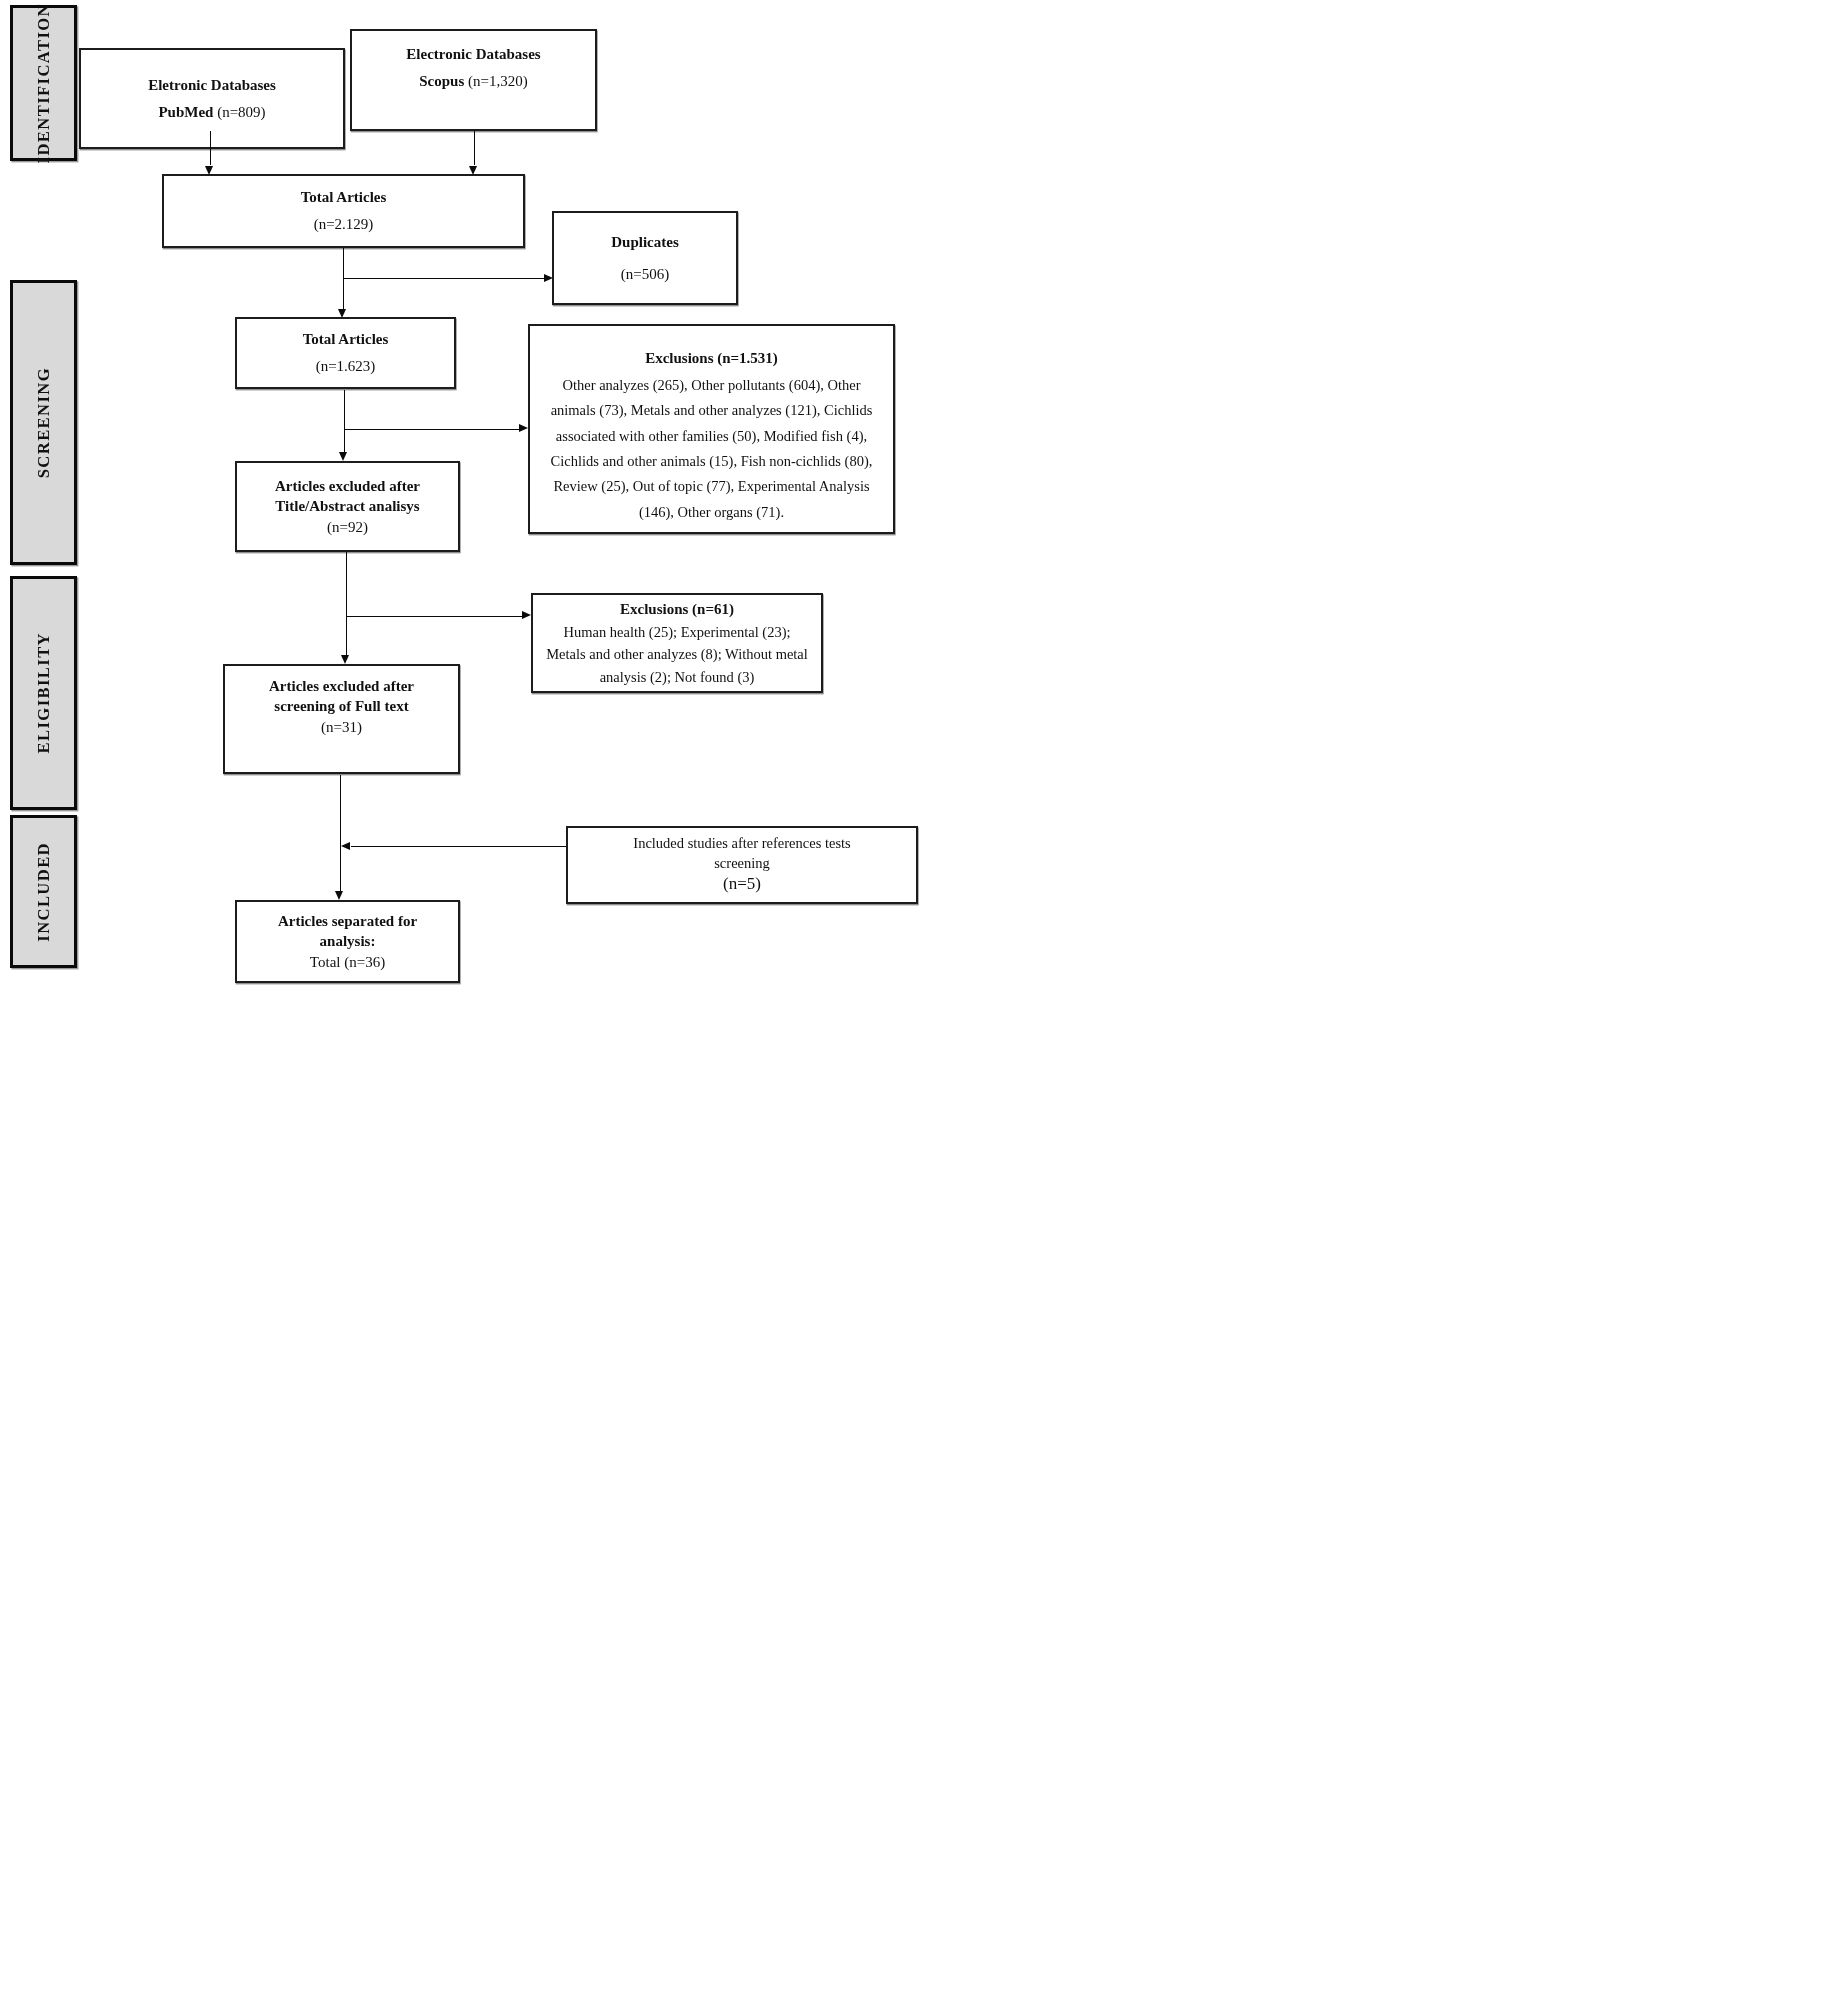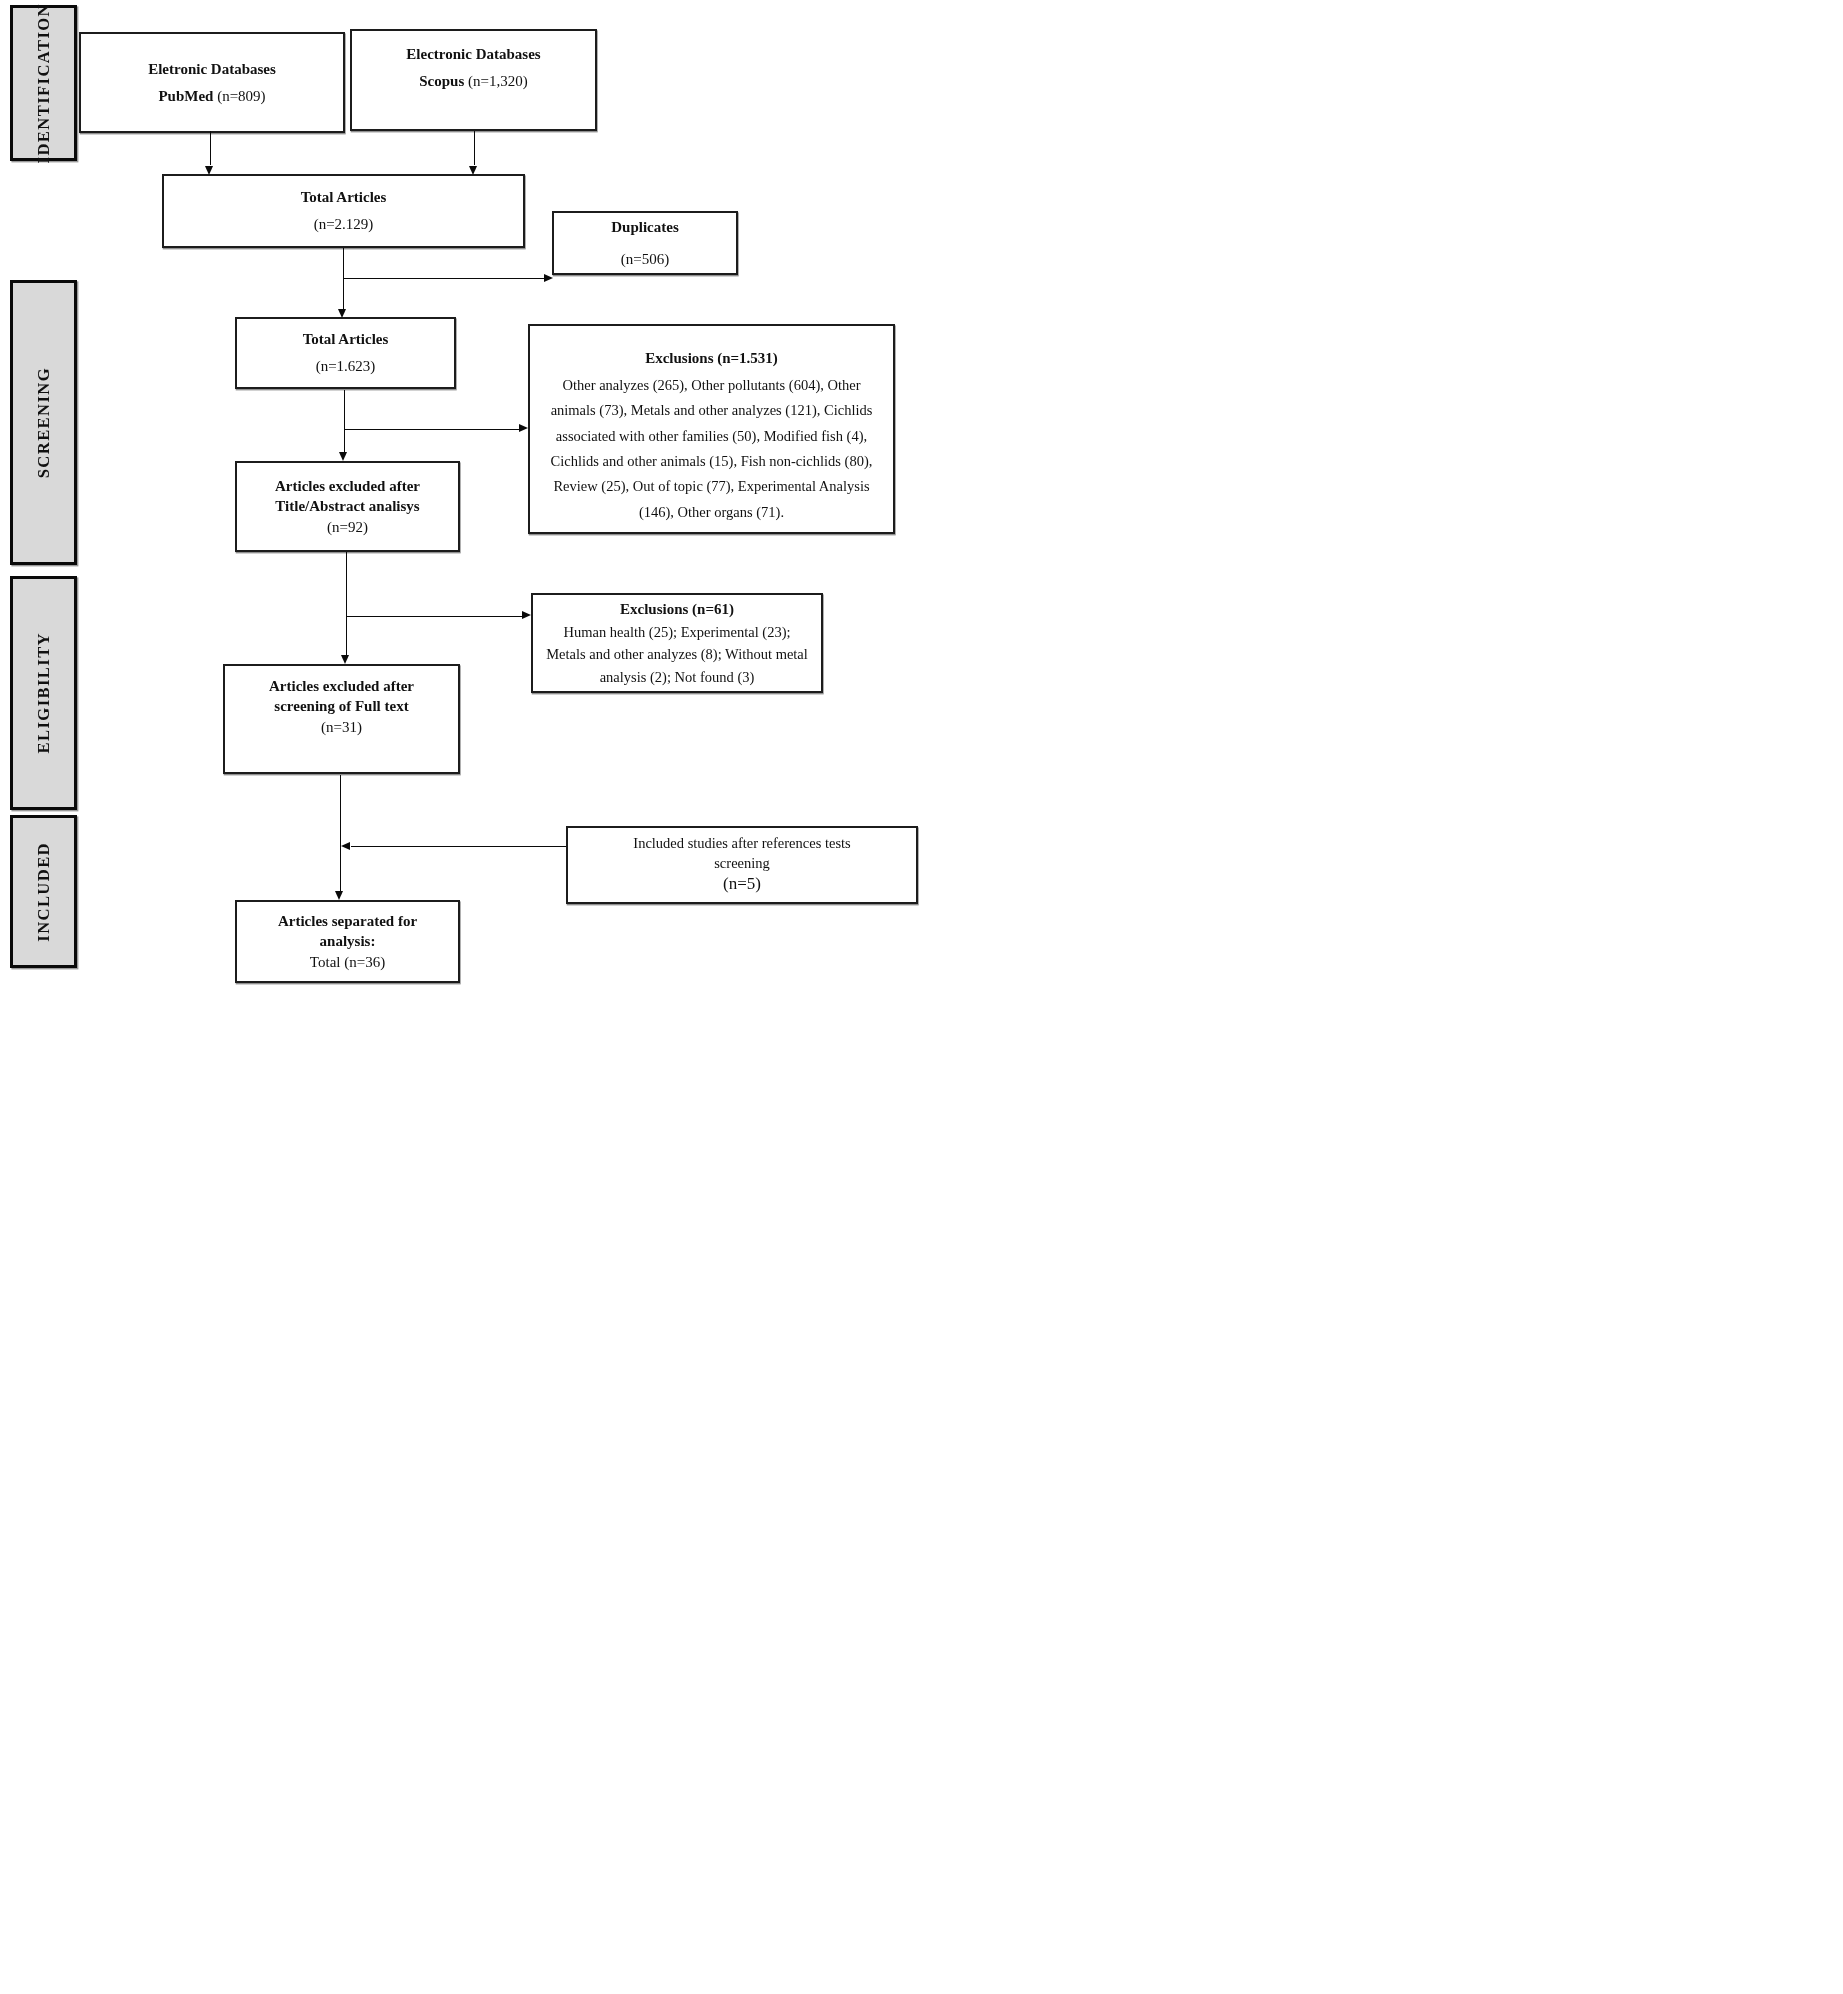--- a/index.html
+++ b/index.html
@@ -80,34 +80,34 @@
   <div class="stage" style="left:10.3px; top:280px; width:61px; height:279px;">
     <div class="stage-label">SCREENING</div>
   </div>
   <div class="stage" style="left:10.3px; top:576px; width:61px; height:228px;">
     <div class="stage-label">ELIGIBILITY</div>
   </div>
   <div class="stage" style="left:10.3px; top:815px; width:61px; height:147px;">
     <div class="stage-label">INCLUDED</div>
   </div>
 
-  <div class="box" style="left:79px; top:32px; width:266px; height:101px; ">
+  <div class="box" style="left:79px; top:48px; width:266px; height:101px; ">
     <div class="bline bold">Eletronic Databases</div>
     <div class="bline"><span class="bold">PubMed</span><span> (n=809)</span></div>
   </div>
   <div class="box" style="left:350px; top:29px; width:247px; height:102px; padding-bottom:28px;">
     <div class="bline bold">Electronic Databases</div>
     <div class="bline"><span class="bold">Scopus</span><span> (n=1,320)</span></div>
   </div>
 
   <div class="box" style="left:162px; top:174px; width:363px; height:74px;">
     <div class="bline bold">Total Articles</div>
     <div class="bline">(n=2.129)</div>
   </div>
-  <div class="box" style="left:552px; top:211px; width:186px; height:64px;">
+  <div class="box" style="left:552px; top:211px; width:186px; height:94px;">
     <div class="bline bold" style="margin-bottom:8.3px;">Duplicates</div>
     <div class="bline">(n=506)</div>
   </div>
 
   <div class="box" style="left:235px; top:317px; width:221px; height:72px;">
     <div class="bline bold">Total Articles</div>
     <div class="bline">(n=1.623)</div>
   </div>
   <div class="box" style="left:528px; top:324px; width:367px; height:210px; justify-content:flex-start; padding-top:21px;">
     <div class="bline bold" style="margin:1.4px 0;">Exclusions (n=1.531)</div>

